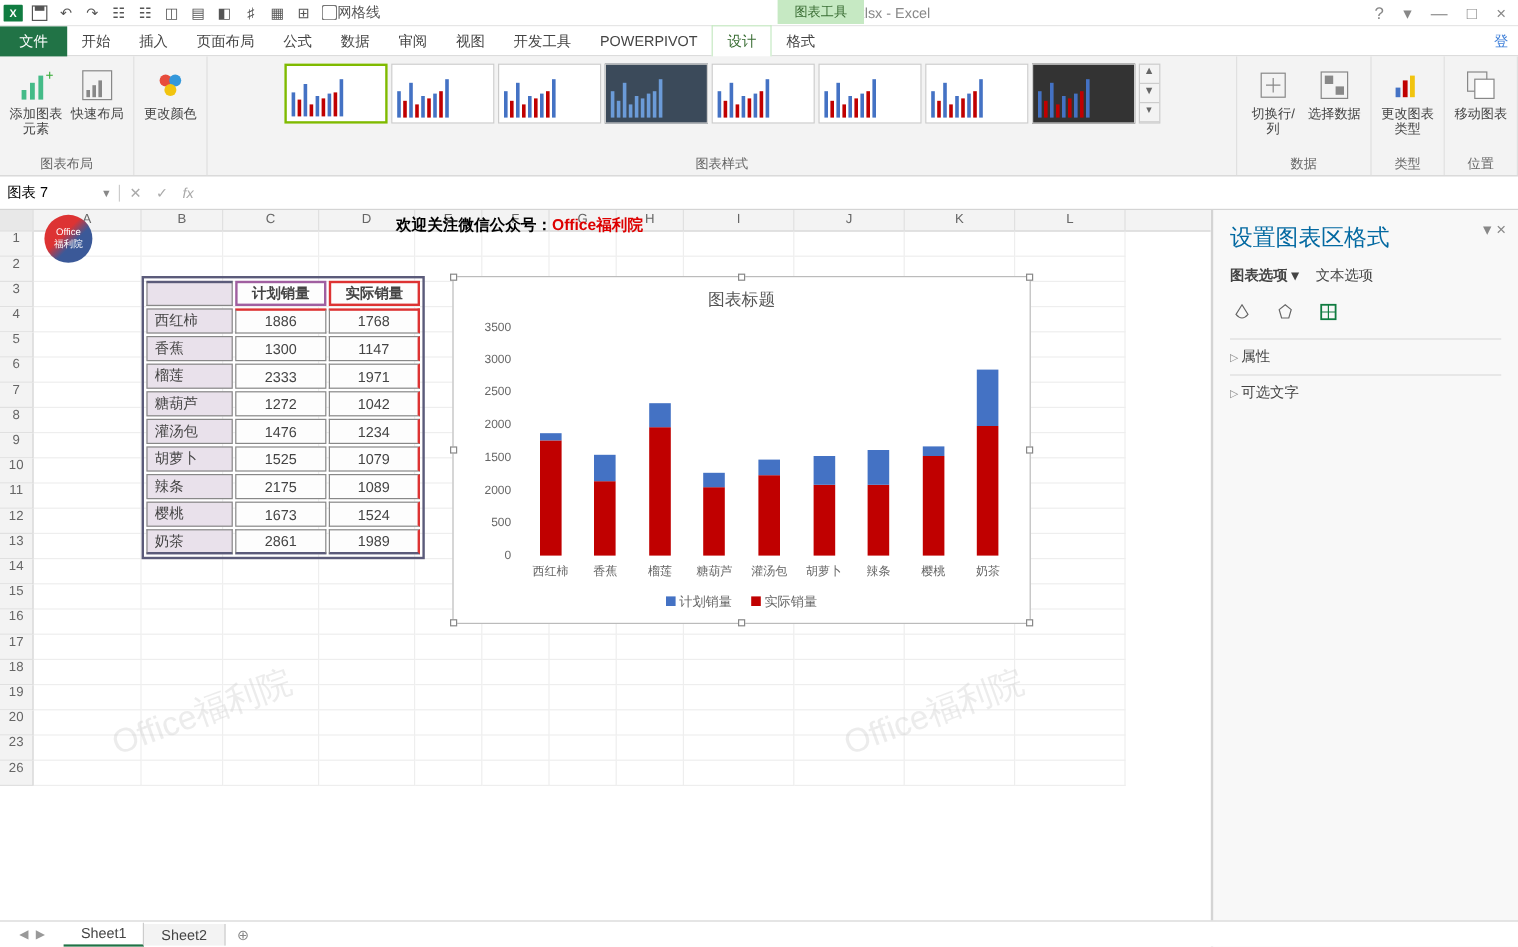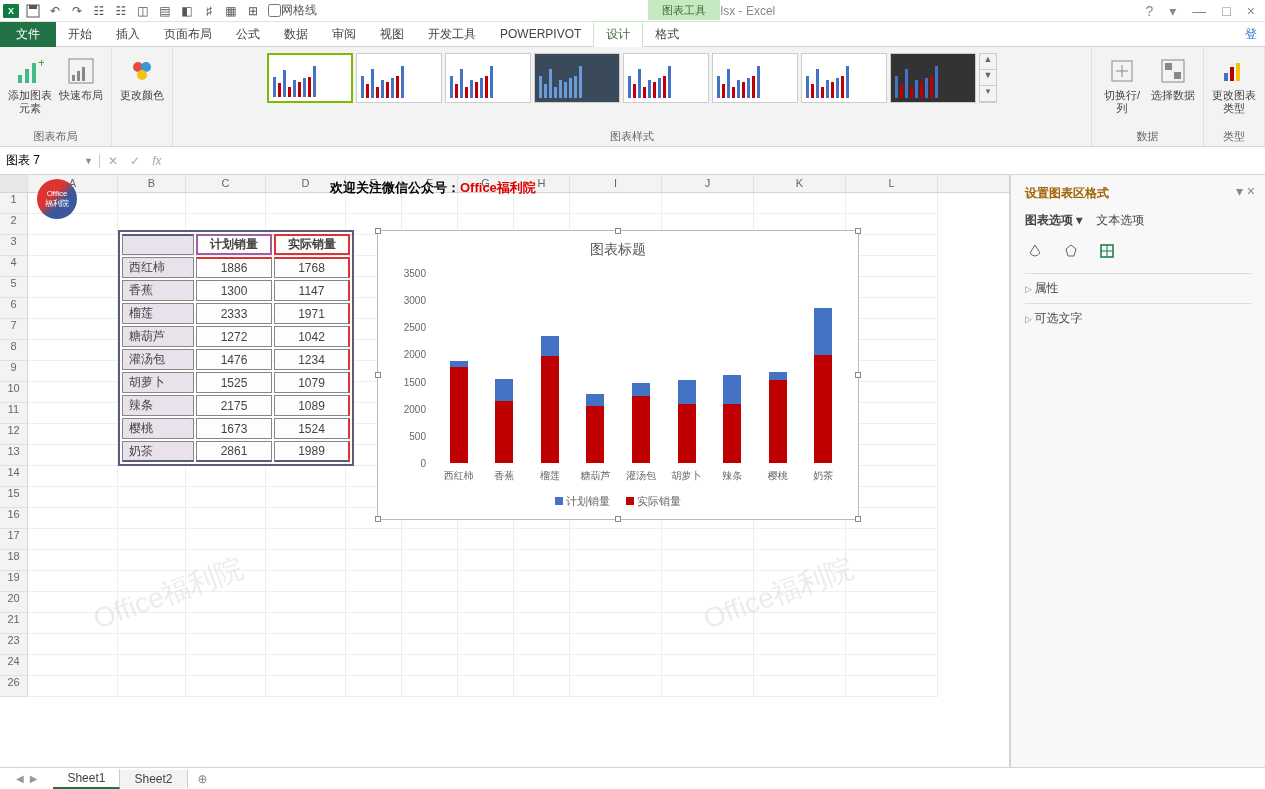--- a/index.html
+++ b/index.html
@@ -97,21 +97,21 @@
 .legend { position: absolute; bottom: 10px; left: 0; right: 0; display: flex; justify-content: center; gap: 16px; font-size: 11px; color: #666; }
 .legend .sw { width: 8px; height: 8px; display: inline-block; margin-right: 3px; }
 .gridline { position: absolute; left: 38px; right: 0; height: 0; }
 
 .watermark { position: absolute; color: rgba(200,200,200,0.35); font-size: 28px; transform: rotate(-20deg); pointer-events: none; }
 .watermark.w1 { left: 90px; top: 400px; }
 .watermark.w2 { left: 700px; top: 400px; }
 
 
 .task-pane { width: 255px; border-left: 1px solid #d4d4d4; background: #f8f8f8; padding: 10px 14px; position: relative; }
-.task-pane h2 { font-size: 12px; font-weight: bold; color: #a16207; margin-bottom: 10px; }
+.task-pane h2 { font-size: 19px; font-weight: normal; color: #0369a1; margin-bottom: 10px; }
 .task-pane .close-x { position: absolute; right: 10px; top: 8px; color: #888; font-size: 14px; }
 .tp-tabs { display: flex; gap: 14px; font-size: 12px; color: #444; margin-bottom: 12px; }
 .tp-tabs .t { cursor: pointer; }
 .tp-tabs .t.active { font-weight: bold; }
 .tp-icons { display: flex; gap: 16px; margin-bottom: 12px; }
 .tp-icons div { width: 20px; height: 20px; display: flex; align-items: center; justify-content: center; color: #666; }
 .tp-icons .active { color: #107c41; font-weight: bold; }
 .tp-sec { padding: 6px 0; border-top: 1px solid #ddd; color: #444; font-size: 12px; }
 .tp-sec::before { content: "▷ "; color: #888; font-size: 9px; }
 
@@ -372,20 +372,34 @@
               <rect x="10" y="10" width="4" height="14" fill="#C00000"></rect>
               <rect x="16" y="6" width="4" height="18" fill="#f1c40f"></rect>
             </svg>
           </div>
         <span>更改图表类型</span>
       </div>
     </div>
     <div class="label">类型</div>
   </div>
 
+  <div class="ribbon-group">
+    <div class="group-row">
+      <div class="big-btn">
+        <div class="bicon">
+            <svg width="28" height="28">
+              <rect x="3" y="3" width="16" height="16" fill="none" stroke="#888"></rect>
+              <rect x="9" y="9" width="16" height="16" fill="#fff" stroke="#888"></rect>
+            </svg>
+          </div>
+        <span>移动图表</span>
+      </div>
+    </div>
+    <div class="label">位置</div>
+  </div>
 </div>
 
 <div class="name-fx-row">
   <div class="name-box">
     <input value="图表 7" style="">
     <span class="dd">▼</span>
   </div>
   <div class="fx-area">
     <span>✕</span>
     <span>✓</span>
@@ -705,51 +719,21 @@
           <div class="grid-cell" style="width:56px"></div>
           <div class="grid-cell" style="width:56px"></div>
           <div class="grid-cell" style="width:56px"></div>
           <div class="grid-cell" style="width:56px"></div>
           <div class="grid-cell" style="width:92px"></div>
           <div class="grid-cell" style="width:92px"></div>
           <div class="grid-cell" style="width:92px"></div>
           <div class="grid-cell" style="width:92px"></div>
         </div>
         <div class="grid-row">
-          <div class="row-header">21</div>
-          <div class="grid-cell" style="width:90px"></div>
-          <div class="grid-cell" style="width:68px"></div>
-          <div class="grid-cell" style="width:80px"></div>
-          <div class="grid-cell" style="width:80px"></div>
-          <div class="grid-cell" style="width:56px"></div>
-          <div class="grid-cell" style="width:56px"></div>
-          <div class="grid-cell" style="width:56px"></div>
-          <div class="grid-cell" style="width:56px"></div>
-          <div class="grid-cell" style="width:92px"></div>
-          <div class="grid-cell" style="width:92px"></div>
-          <div class="grid-cell" style="width:92px"></div>
-          <div class="grid-cell" style="width:92px"></div>
-        </div>
-        <div class="grid-row">
           <div class="row-header">23</div>
-          <div class="grid-cell" style="width:90px"></div>
-          <div class="grid-cell" style="width:68px"></div>
-          <div class="grid-cell" style="width:80px"></div>
-          <div class="grid-cell" style="width:80px"></div>
-          <div class="grid-cell" style="width:56px"></div>
-          <div class="grid-cell" style="width:56px"></div>
-          <div class="grid-cell" style="width:56px"></div>
-          <div class="grid-cell" style="width:56px"></div>
-          <div class="grid-cell" style="width:92px"></div>
-          <div class="grid-cell" style="width:92px"></div>
-          <div class="grid-cell" style="width:92px"></div>
-          <div class="grid-cell" style="width:92px"></div>
-        </div>
-        <div class="grid-row">
-          <div class="row-header">24</div>
           <div class="grid-cell" style="width:90px"></div>
           <div class="grid-cell" style="width:68px"></div>
           <div class="grid-cell" style="width:80px"></div>
           <div class="grid-cell" style="width:80px"></div>
           <div class="grid-cell" style="width:56px"></div>
           <div class="grid-cell" style="width:56px"></div>
           <div class="grid-cell" style="width:56px"></div>
           <div class="grid-cell" style="width:56px"></div>
           <div class="grid-cell" style="width:92px"></div>
           <div class="grid-cell" style="width:92px"></div>

